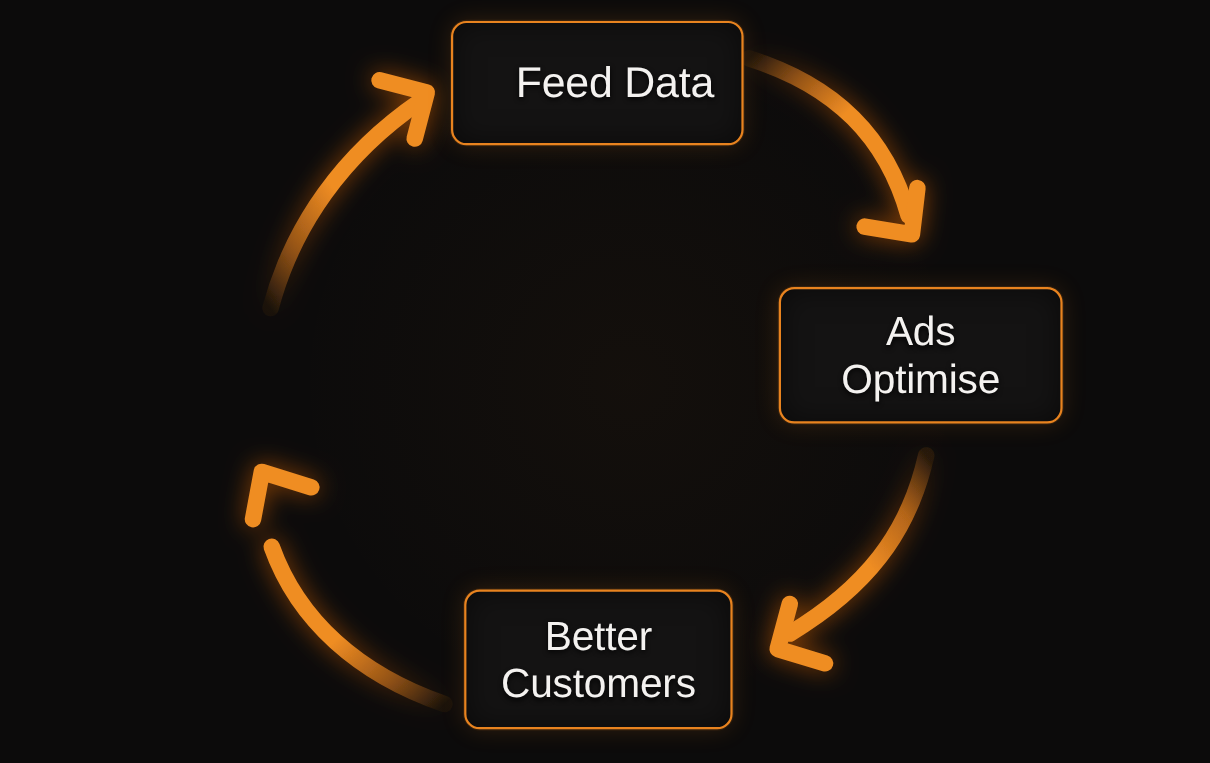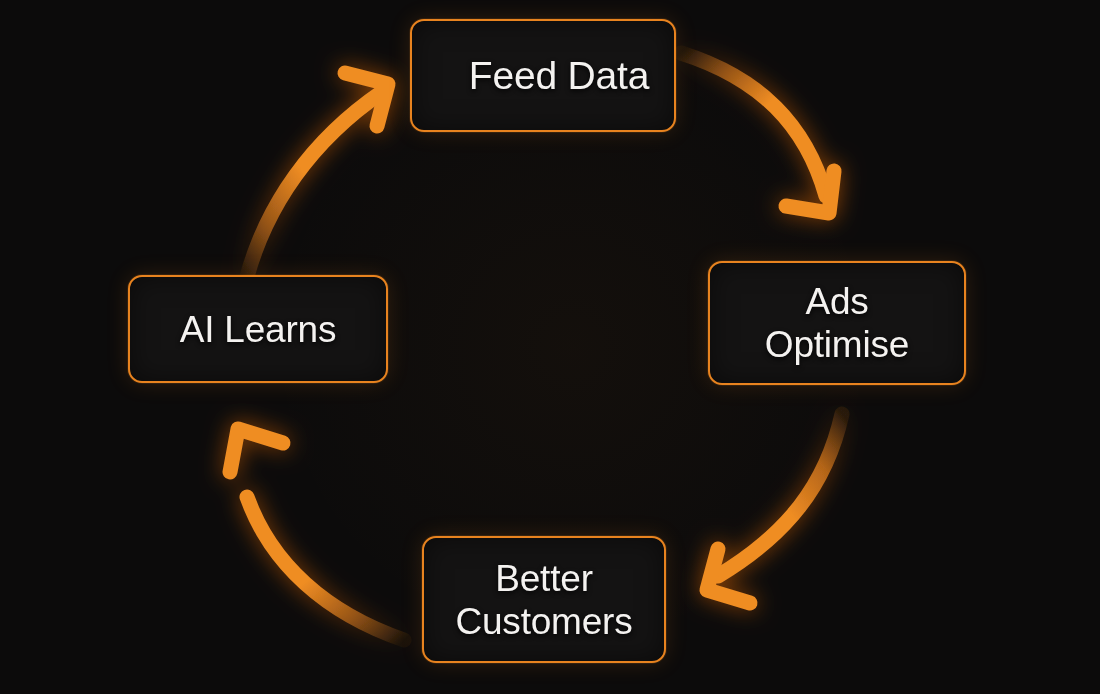--- a/index.html
+++ b/index.html
@@ -157,17 +157,14 @@
   <div class="node" id="node-ads-optimise">
     <span class="node-label">Ads
 Optimise</span>
   </div>
 
   <div class="node" id="node-better-customers">
     <span class="node-label">Better
 Customers</span>
   </div>
 
-  <div class="node" id="node-ai-learns">
-    <span class="node-label">AI Learns</span>
-  </div>
 
 </div>
 
 </body></html>

